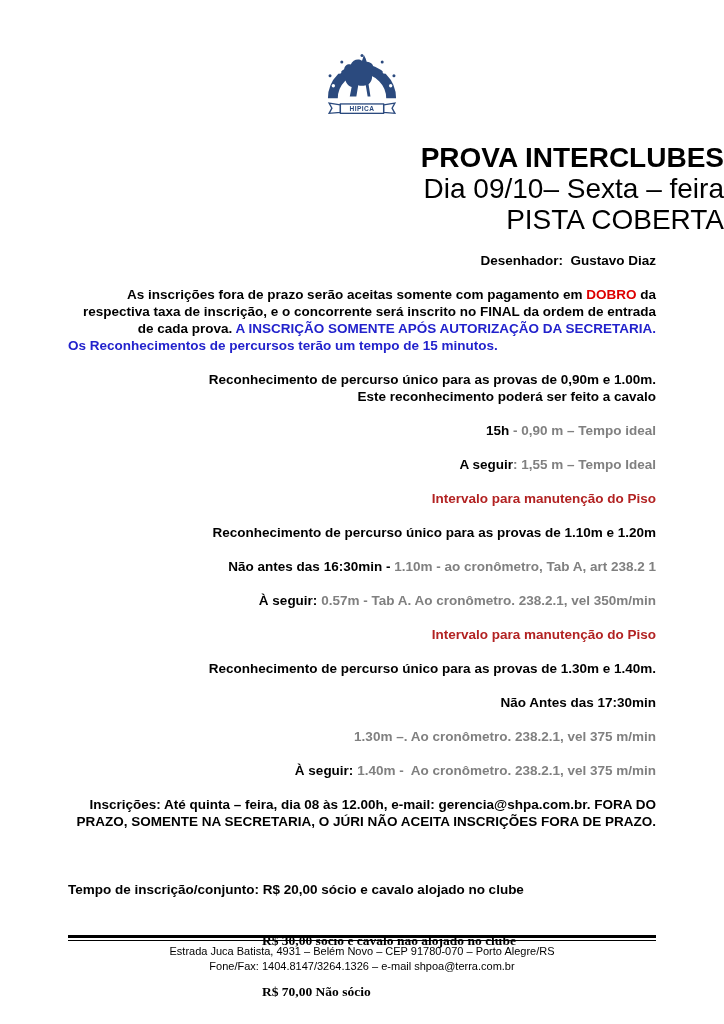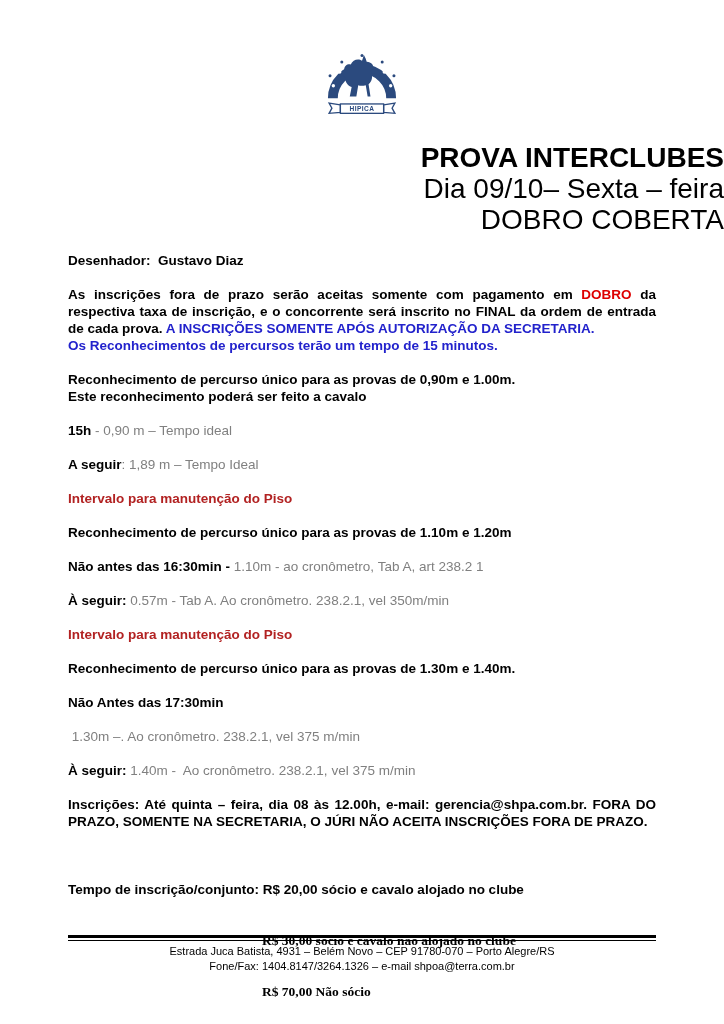--- a/index.html
+++ b/index.html
@@ -21,23 +21,23 @@
   .logo-wrap svg{display:inline-block;}
   .shoe{fill:none;stroke:var(--c-navy);stroke-width:10.5;}
   .navy-fill{fill:var(--c-navy);}
   .hole{fill:#ffffff;}
   .ribbon{fill:#ffffff;stroke:var(--c-navy);stroke-width:1.4;}
   .logo-text{fill:var(--c-navy);font-family:"Liberation Sans",sans-serif;font-weight:bold;}
   .title{margin-top:24px;text-align:right;font-size:28px;line-height:31px;}
   .title .t1{font-weight:bold;}
   .content{padding:0 68px;font-size:13.5px;line-height:17px;font-weight:bold;}
   .line{margin:17px 0 0 0;white-space:pre-wrap;}
-  p.line{margin-top:17px;}
+  p.line{margin-top:17px;text-align:right;}
   .just{text-align:justify;white-space:normal;}
-  .gray{color:var(--c-gray);font-weight:normal;}
+  .gray{color:var(--c-gray);font-weight:bold;}
   .red{color:var(--c-red);}
   .blue{color:var(--c-blue);}
   .darkred{color:var(--c-darkred);}
   .fees-indent{padding-left:194px;font-family:Liberation Serif, serif;}
   .footer{position:absolute;left:68px;right:68px;top:935px;}
   .footer-rule{height:2px;border-top:3px solid #000;border-bottom:1px solid #000;}
   .footer-text{margin-top:3px;text-align:center;font-size:11px;line-height:15px;font-weight:normal;}
 </style>
 </head>
 <body>
@@ -73,35 +73,35 @@
       <polygon class="ribbon" points="27,71 15,69 18,74.5 15,80 27,79"></polygon>
       <polygon class="ribbon" points="73,71 85,69 82,74.5 85,80 73,79"></polygon>
       <rect class="ribbon" x="27" y="70" width="46" height="10"></rect>
       <text class="logo-text" x="50" y="77.8" font-size="7" text-anchor="middle" letter-spacing="0.5">HIPICA</text>
     </svg>
   </div>
 
   <div class="title">
     <div class="t1">PROVA INTERCLUBES</div>
     <div class="t2">Dia 09/10– Sexta – feira</div>
-    <div class="t2">DOBRO COBERTA</div>
+    <div class="t2">PISTA COBERTA</div>
   </div>
 
   <div class="content">
 
     <p class="line"><span>Desenhador:  </span><span>Gustavo Diaz</span></p>
 
-    <p class="line just"><span>As inscrições fora de prazo serão aceitas somente com pagamento em </span><span class="red">DOBRO</span><span> da respectiva taxa de inscrição, e o concorrente será inscrito no FINAL da ordem de entrada de cada prova.  </span><span class="blue">A INSCRIÇÕES SOMENTE APÓS AUTORIZAÇÃO DA SECRETARIA.</span></p>
+    <p class="line just"><span>As inscrições fora de prazo serão aceitas somente com pagamento em </span><span class="red">DOBRO</span><span> da respectiva taxa de inscrição, e o concorrente será inscrito no FINAL da ordem de entrada de cada prova.  </span><span class="blue">A INSCRIÇÃO SOMENTE APÓS AUTORIZAÇÃO DA SECRETARIA.</span></p>
     <div class="blue">Os Reconhecimentos de percursos terão um tempo de 15 minutos.</div>
 
     <p class="line"><span>Reconhecimento de percurso único para as provas de 0,90m e 1.00m.</span><br><span>Este reconhecimento poderá ser feito a cavalo</span></p>
 
     <p class="line"><span>15h</span><span class="gray"> - 0,90 m – Tempo ideal</span></p>
 
-    <p class="line"><span>A seguir</span><span class="gray">: 1,89 m – Tempo Ideal</span></p>
+    <p class="line"><span>A seguir</span><span class="gray">: 1,55 m – Tempo Ideal</span></p>
 
     <p class="line darkred">Intervalo para manutenção do Piso</p>
 
     <p class="line">Reconhecimento de percurso único para as provas de 1.10m e 1.20m</p>
 
     <p class="line"><span>Não antes das 16:30min - </span><span class="gray">1.10m - ao cronômetro, Tab A, art 238.2 1</span></p>
 
     <p class="line"><span>À seguir:</span><span class="gray"> 0.57m - Tab A. Ao cronômetro. 238.2.1, vel 350m/min</span></p>
 
     <p class="line darkred">Intervalo para manutenção do Piso</p>

